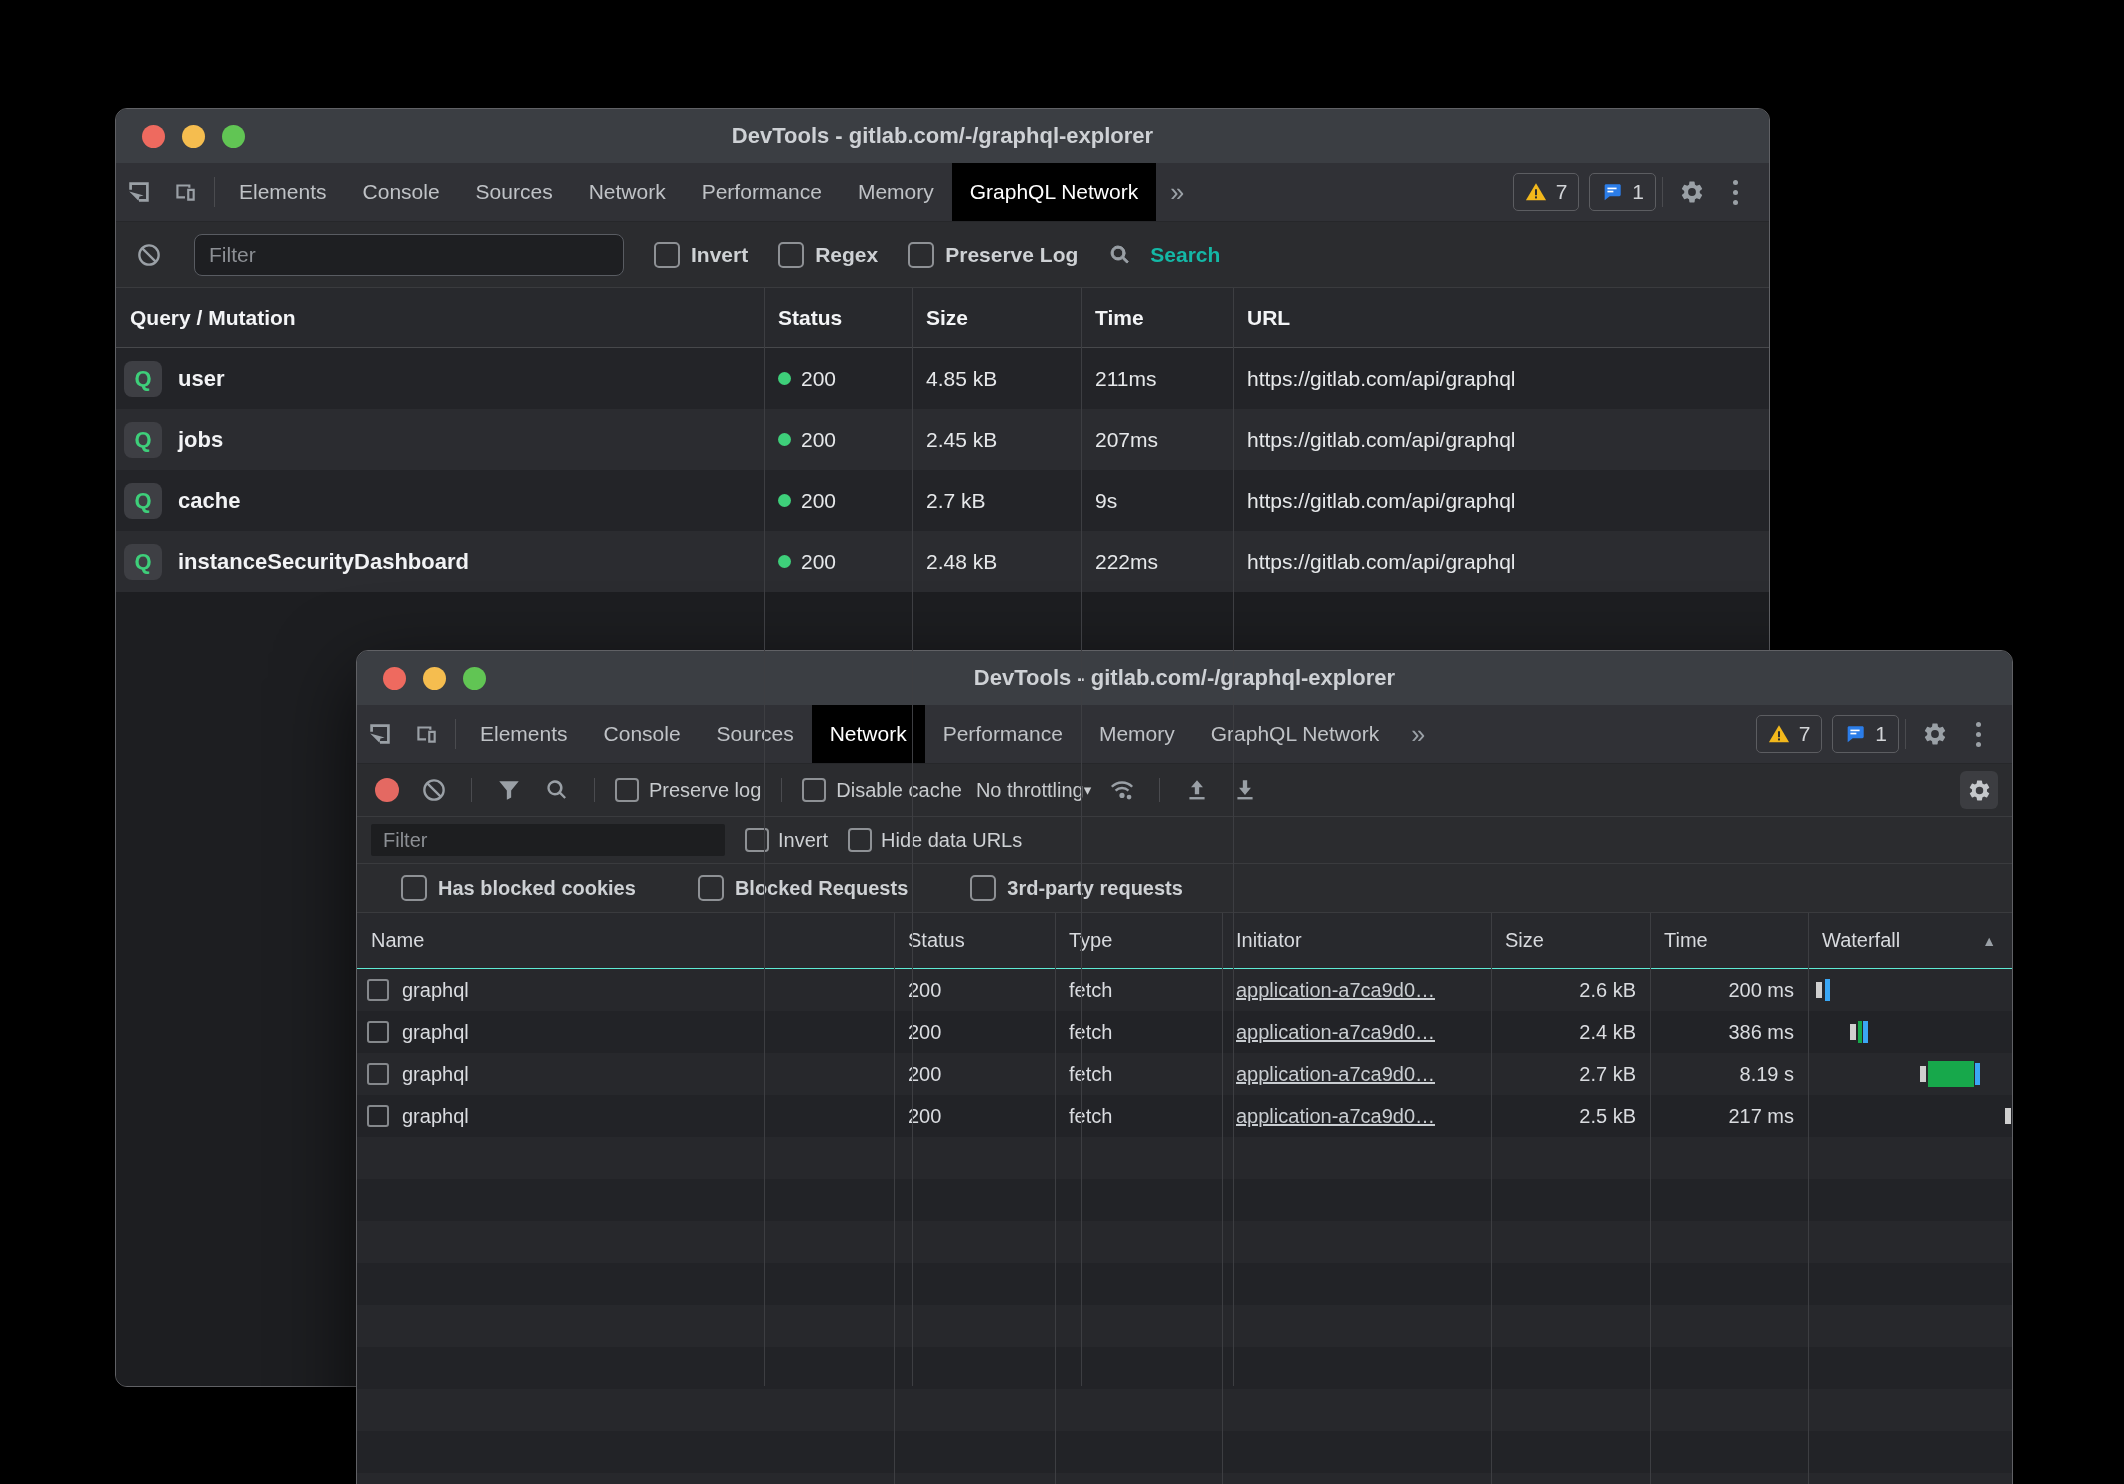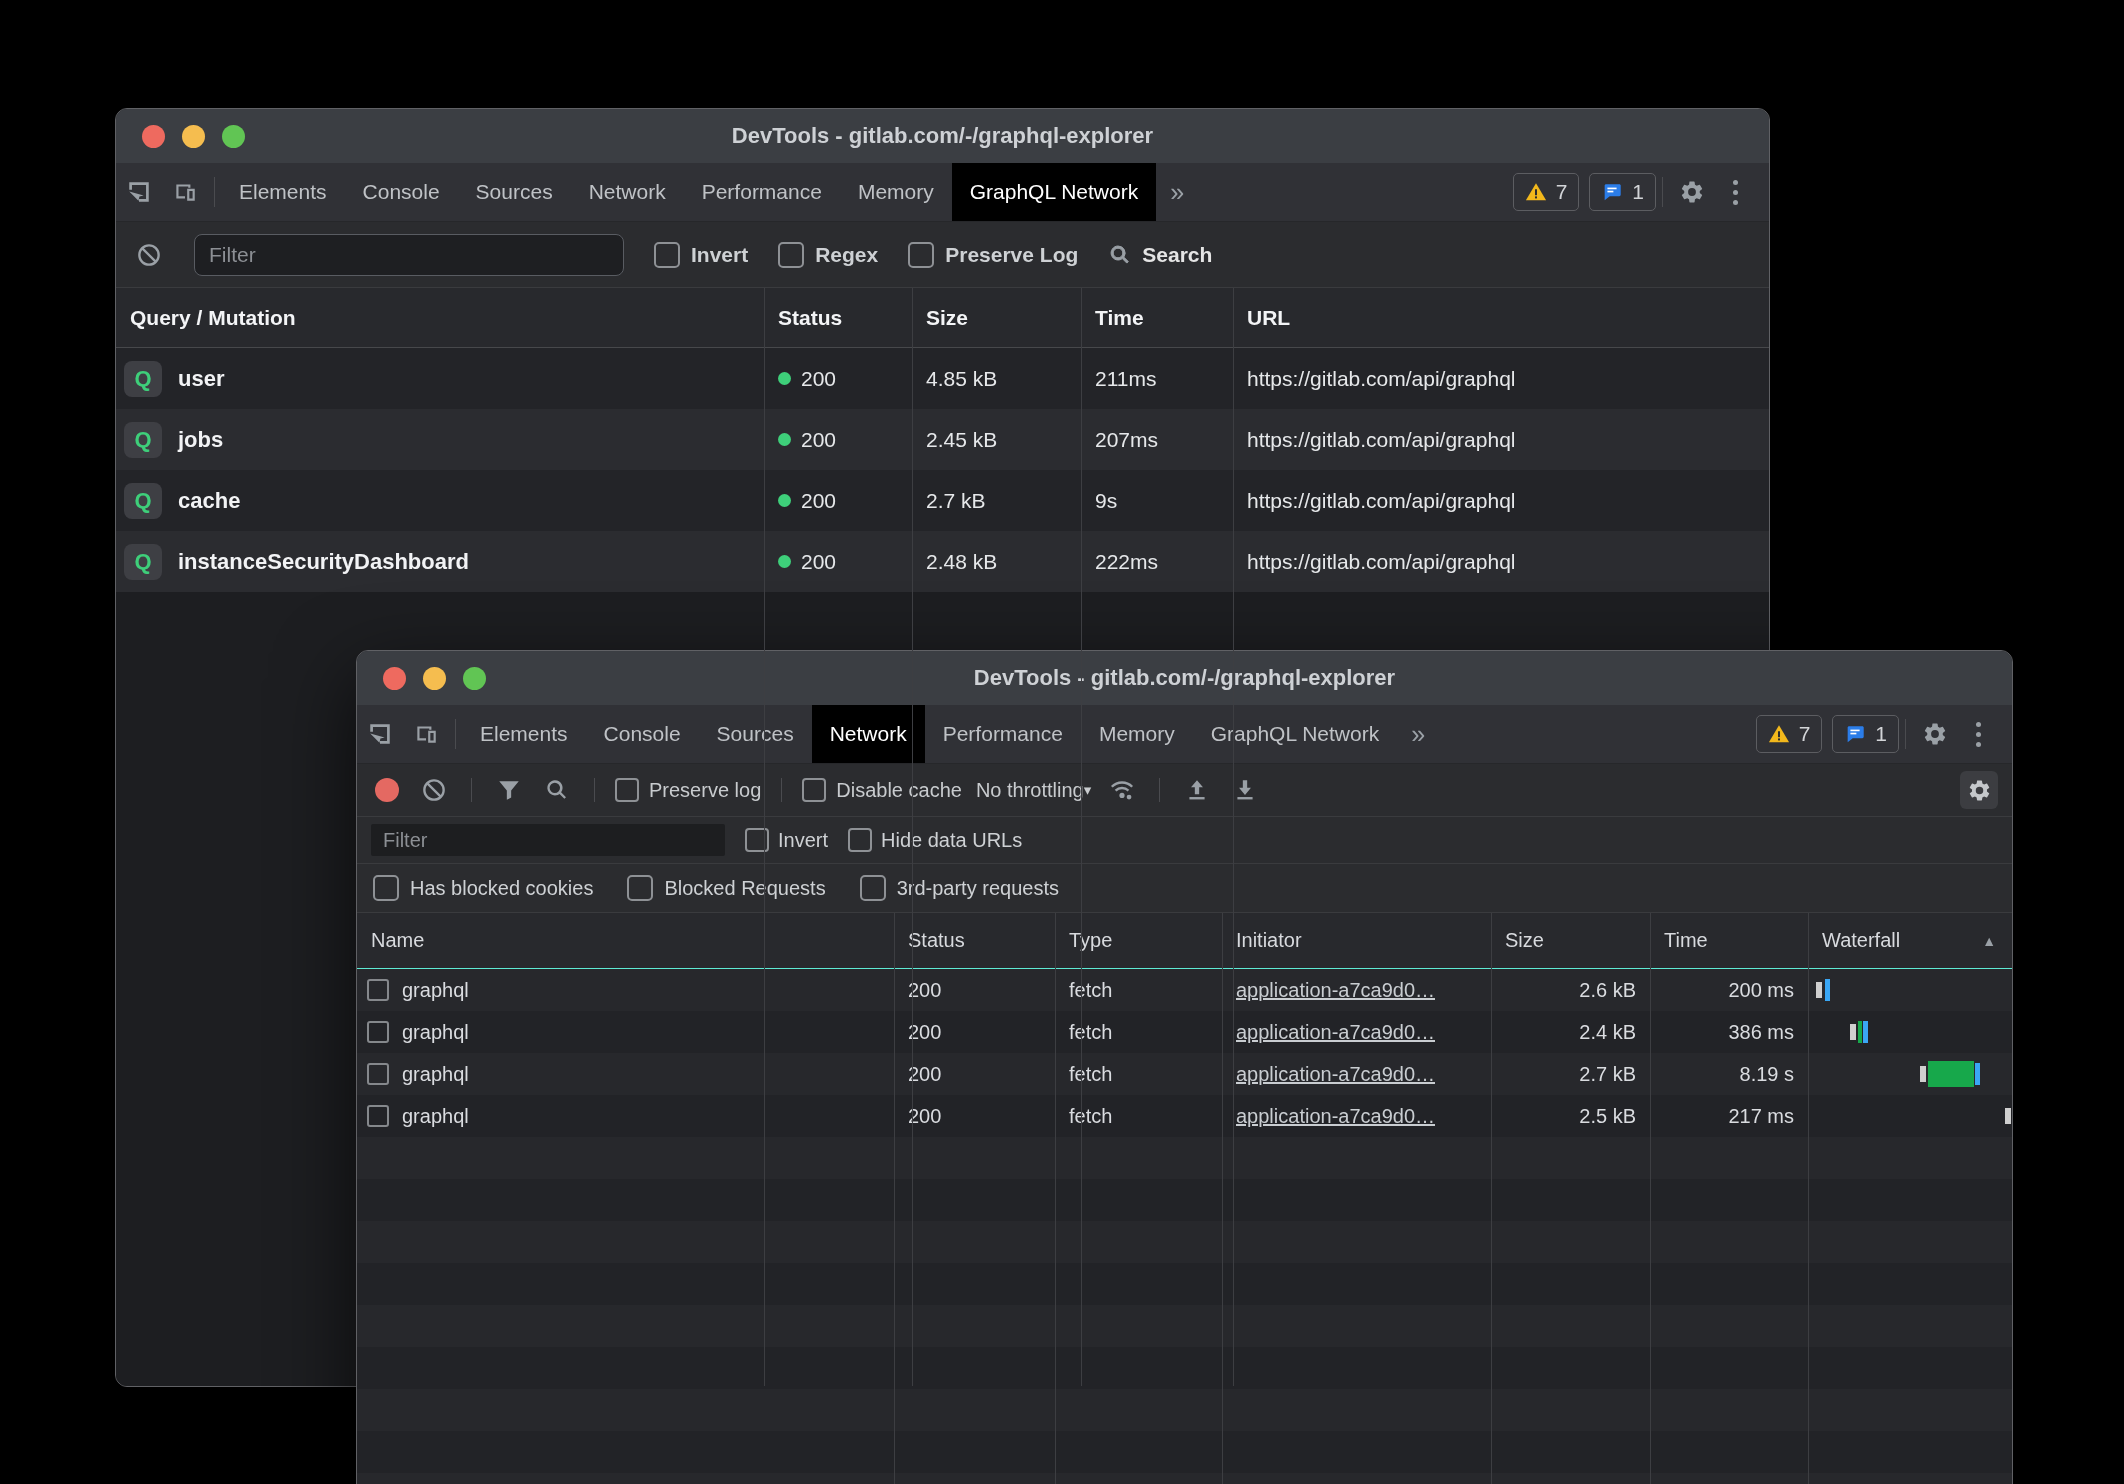--- a/index.html
+++ b/index.html
@@ -43,21 +43,21 @@
   .dots i{width:5px;height:5px;border-radius:50%;background:#9aa0a6;display:block;}
   .gear-svg{fill:#9aa0a6;}
 
   
   .w1-toolbar{height:65px;flex:0 0 65px;background:#2b2c2f;display:flex;align-items:center;border-bottom:1px solid #3a3b3e;padding:0 18px;gap:30px;}
   .w1-toolbar .tbicon{width:30px;}
   .w1-filter{width:400px;height:40px;border-radius:8px;background:#1e1f22;border:1px solid #595c62;color:#e4e6e8;font-size:21px;padding:0 14px;outline:none;font-family:inherit;}
   .w1-filter::placeholder{color:#8c8f94;}
   .cb{display:flex;align-items:center;gap:11px;font-size:21px;color:#ced1d4;font-weight:600;cursor:pointer;white-space:nowrap;}
   .cb .box{width:22px;height:22px;border:2px solid #8e9195;border-radius:5px;background:transparent;display:block;}
-  .searchgrp{display:flex;align-items:center;gap:10px;font-size:21px;color:#e5e5e5;font-weight:600;cursor:pointer;}
+  .searchgrp{display:flex;align-items:center;gap:18px;font-size:21px;color:#14b8a6;font-weight:600;cursor:pointer;}
   .searchgrp svg{width:24px;height:24px;stroke:#9aa0a6;fill:none;}
 
   
   .tablewrap{flex:1;display:flex;flex-direction:column;position:relative;overflow:hidden;}
   .colline{position:absolute;top:0;bottom:0;width:1px;background:#3d3e42;z-index:5;}
   .cell{padding-left:14px;white-space:nowrap;overflow:hidden;display:flex;align-items:center;}
   .cell.right{justify-content:flex-end;padding-right:14px;}
 
   
   .w1-grid{display:grid;grid-template-columns:648px 148px 169px 152px 1fr;}
@@ -88,21 +88,21 @@
   .w2-filter{width:330px;height:32px;background:#1d1e20;border:none;border-radius:2px;color:#e4e6e8;font-size:20px;padding:0 12px;outline:none;font-family:inherit;}
   .w2-filter::placeholder{color:#8c8f94;}
   .w2-filterrow .cb{font-weight:400;font-size:20px;gap:9px;}
   .w2-filterrow .cb .box{width:20px;height:20px;border-width:2px;border-radius:4px;}
   .typefilters{display:flex;align-items:center;gap:22px;font-size:20px;color:#c8cbce;}
   .tf{cursor:pointer;white-space:nowrap;}
   .tf.selected{background:#505156;color:#fff;border-radius:8px;padding:5px 10px;}
   .tfsep{width:1px;height:24px;background:#4a4b4f;}
 
   .w2-optrow{height:48px;flex:0 0 48px;background:#2b2c2f;display:flex;align-items:center;padding:0 16px;gap:34px;border-bottom:1px solid #3a3b3e;}
-  .w2-optrow .cb{font-weight:400;font-size:20px;}
+  .w2-optrow .cb{font-weight:700;font-size:20px;margin-left:28px;}
 
   
   .w2-grid{display:grid;grid-template-columns:537px 161px 167px 269px 159px 158px 1fr;}
   .w2-header{height:55px;background:#28292d;border-bottom:1px solid #5eead4;}
   .w2-header .cell{font-size:20px;color:#d8dade;}
   .sortmark{margin-left:auto;padding-right:16px;font-size:14px;color:#9aa0a6;}
   .w2-rows{flex:1;position:relative;background:repeating-linear-gradient(180deg,#27282c 0 42px,#222327 42px 84px);}
   .w2-row{height:42px;font-size:20px;color:#dadce0;}
   .w2-row.shade-b{background:#222327;}
   .w2-row .namecell{padding-left:10px;}

